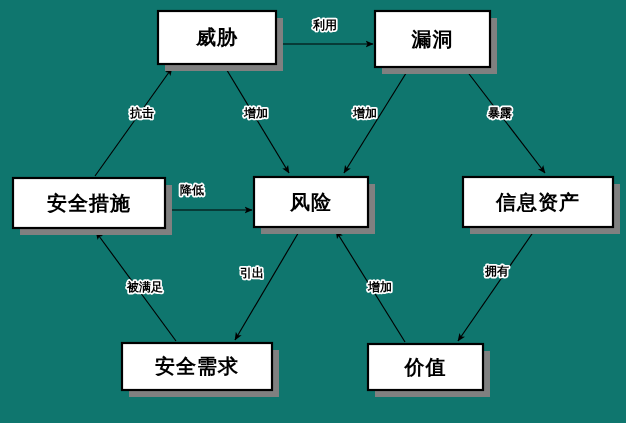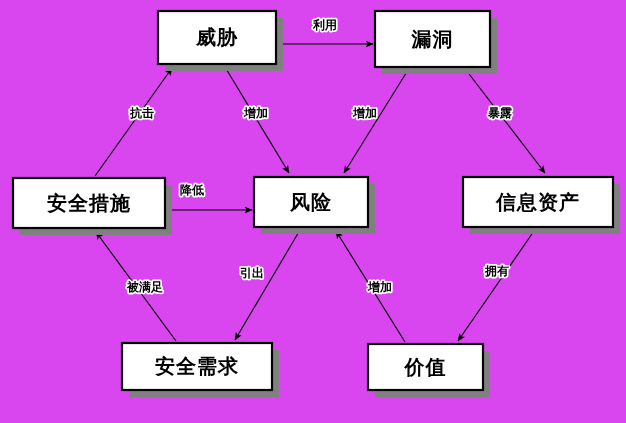--- a/index.html
+++ b/index.html
@@ -8,21 +8,21 @@
     padding: 0;
     background: #ffffff;
   }
   body {
     font-family: "DejaVu Sans", "Liberation Sans", sans-serif;
   }
   #canvas {
     position: relative;
     width: 626px;
     height: 423px;
-    background: #d946ef;
+    background: #0f766e;
     overflow: hidden;
   }
   svg#diagram {
     position: absolute;
     left: 0;
     top: 0;
     width: 626px;
     height: 423px;
   }
   .node-shadow {

